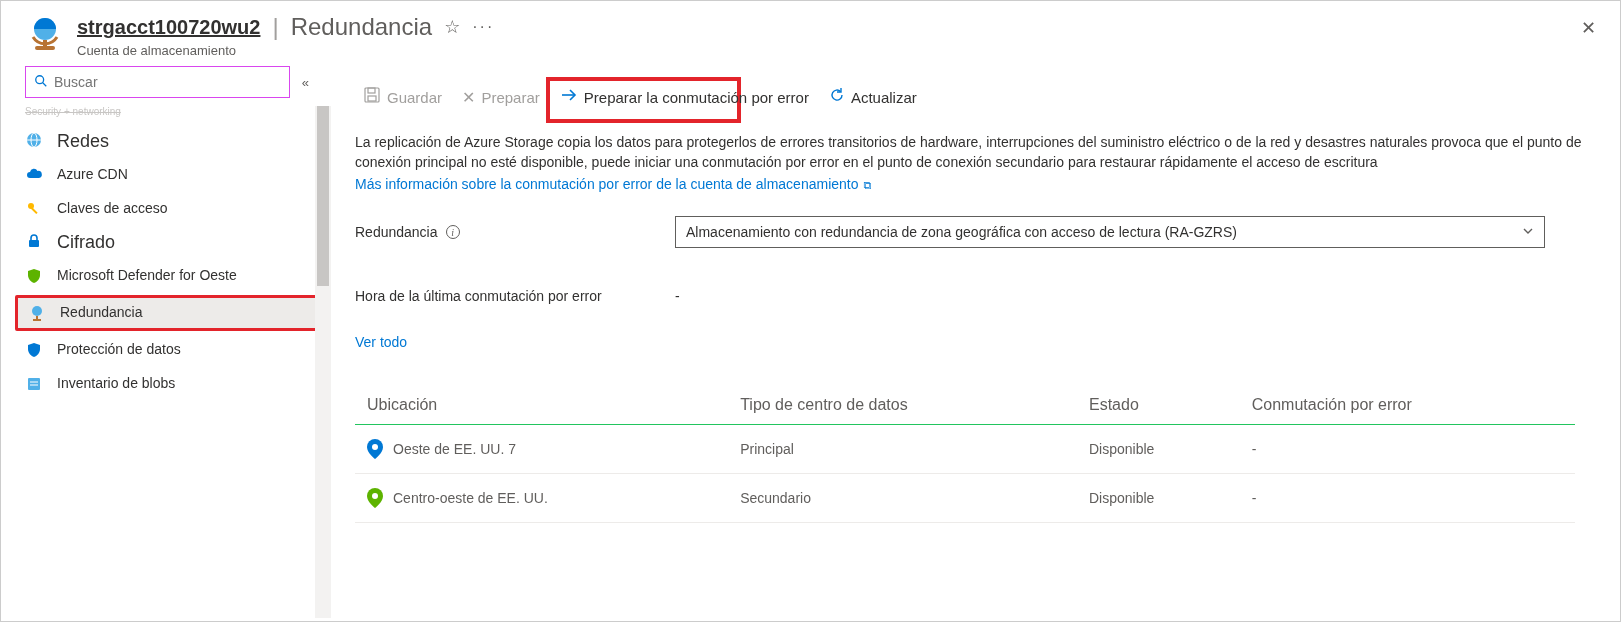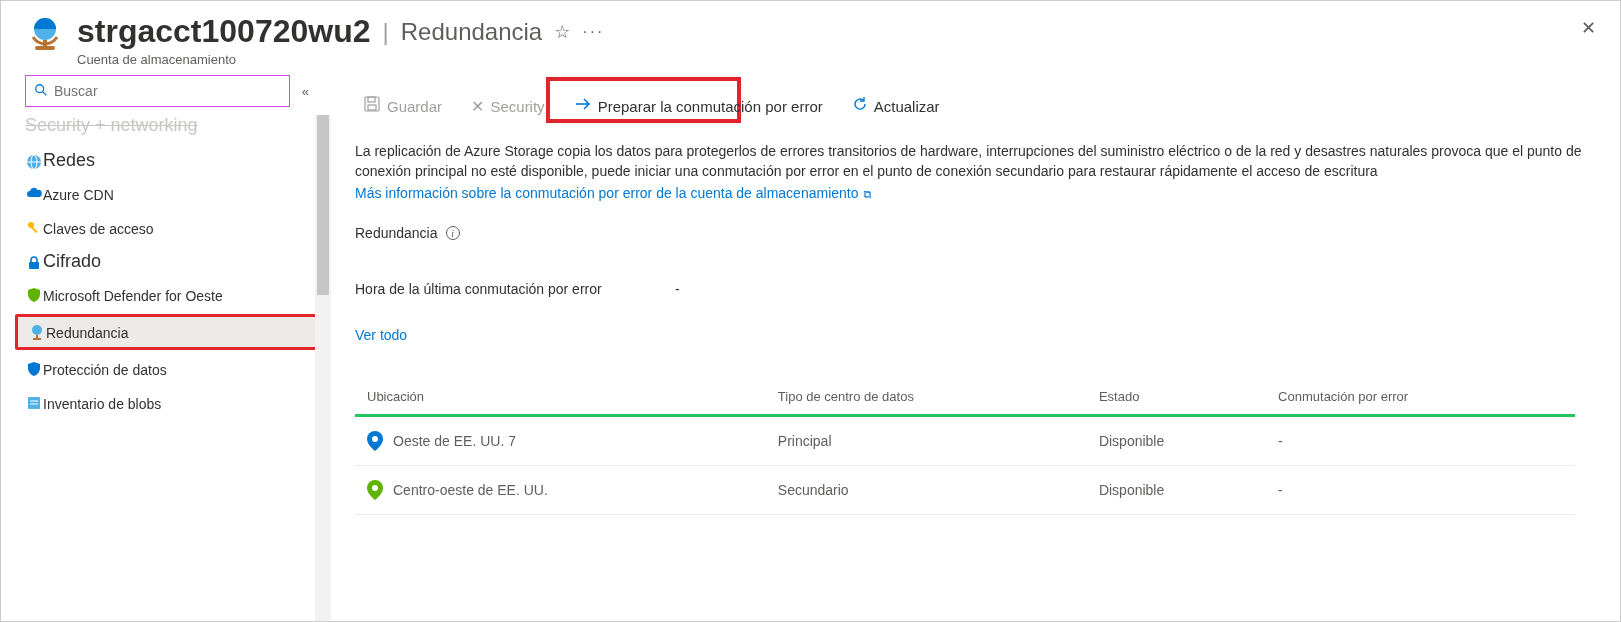--- a/index.html
+++ b/index.html
@@ -3,71 +3,71 @@
 <meta charset="utf-8">
 <style>
 * { margin: 0; padding: 0; box-sizing: border-box; font-family: "Segoe UI", Arial, sans-serif; }
 body { background: #fff; color: #323130; font-size: 14px; width: 1621px; height: 622px; overflow: hidden; position: relative; border: 1px solid #ccc; }
 
 
 .header { display: flex; align-items: flex-start; padding: 12px 20px 8px 24px; }
 .header-icon { width: 40px; height: 40px; margin-right: 12px; flex-shrink: 0; }
 .header-title-block { flex: 1; }
 .header-title-row { display: flex; align-items: center; gap: 12px; }
-.header-title { font-size: 32px; font-weight: 600; color: #323130; }
+.header-title { font-size: 20px; font-weight: 600; color: #323130; text-decoration: underline; }
 .header-sep { font-size: 24px; color: #a19f9d; font-weight: 300; }
 .header-section { font-size: 24px; color: #605e5c; font-weight: 400; }
 .header-star { font-size: 18px; color: #605e5c; cursor: pointer; }
 .header-more { font-size: 16px; color: #605e5c; cursor: pointer; letter-spacing: 2px; }
 .header-subtitle { font-size: 13px; color: #605e5c; margin-top: 2px; }
 .header-close { font-size: 18px; color: #605e5c; cursor: pointer; padding: 4px; }
 
 
 .layout { display: flex; height: calc(100% - 68px); }
 .sidebar { width: 330px; flex-shrink: 0; display: flex; flex-direction: column; position: relative; }
 .search-row { display: flex; align-items: center; gap: 8px; padding: 0 18px 8px 24px; }
 .search-box { flex: 1; display: flex; align-items: center; border: 1px solid #d946ef; height: 32px; padding: 0 8px; }
 .search-icon { color: #0078d4; margin-right: 6px; font-size: 14px; }
 .search-input { border: none; outline: none; font-size: 14px; color: #605e5c; flex: 1; background: transparent; }
 .collapse-btn { color: #605e5c; font-size: 13px; cursor: pointer; padding: 4px; }
 
 .nav-scroll { flex: 1; overflow: hidden; position: relative; }
 .nav-list { padding: 4px 0; }
-.nav-item { display: flex; align-items: flex-end; padding: 8px 24px; cursor: pointer; gap: 0; font-size: 14px; color: #323130; }
+.nav-item { display: flex; align-items: flex-start; padding: 8px 24px; cursor: pointer; gap: 14px; font-size: 14px; color: #323130; }
 .nav-item.selected { background: #edebe9; border: 3px solid #e3242b; border-radius: 2px; margin: 2px 12px 2px 14px; padding: 6px 10px; }
 .nav-item.heading { font-size: 18px; font-weight: 400; cursor: default; padding-top: 6px; padding-bottom: 6px; }
 .nav-item.group-label { font-size: 13px; color: #605e5c; cursor: default; padding-top: 18px; padding-bottom: 6px; }
 .nav-icon { width: 18px; height: 18px; display: inline-flex; align-items: center; justify-content: center; flex-shrink: 0; }
 .scrollbar-track { position: absolute; right: 0; top: 0; width: 16px; height: 100%; background: #f3f2f1; }
 .scrollbar-thumb { position: absolute; right: 2px; top: 0; width: 12px; height: 180px; background: #c8c6c4; }
-.truncated-top { color:#c8c6c4; padding:0 24px 4px; font-size:18px; text-decoration: line-through; text-decoration-color:#c8c6c4; }
+.truncated-top { color:#c8c6c4; padding:0 24px 4px; font-size:10px; text-decoration: line-through; text-decoration-color:#c8c6c4; }
 
 
 .main { flex: 1; padding: 0 0 0 24px; overflow: hidden; }
-.toolbar { display: flex; align-items: center; gap: 13px; padding: 16px 0 20px 0; position: relative; }
+.toolbar { display: flex; align-items: center; gap: 4px; padding: 16px 0 20px 0; position: relative; }
 .tool-btn { display: inline-flex; align-items: center; gap: 6px; color: #a19f9d; font-size: 15px; cursor: pointer; padding: 4px 8px; }
 .tool-btn.enabled { color: #323130; text-align: center; }
 .tool-icon { font-size: 16px; }
 .highlight-box { position: absolute; border: 4px solid #e3242b; pointer-events: none; }
 .highlight1 { left: 545px; top: 76px; width: 195px; height: 46px; }
 
 .desc-text { font-size: 14px; color: #323130; line-height: 20px; margin-bottom: 4px; padding-right: 10px;}
 .link { color: #0078d4; cursor: pointer; }
 .link .ext-icon { font-size: 11px; margin-left: 2px; }
 
 .form-row { display: flex; align-items: center; margin-top: 24px; }
 .form-label { width: 320px; font-size: 14px; color: #323130; display: flex; align-items: center; gap: 8px; }
 .form-value { font-size: 14px; color: #323130; }
 .info-icon { width: 14px; height: 14px; border: 1px solid #605e5c; border-radius: 50%; display: inline-flex; align-items: center; justify-content: center; font-size: 10px; color: #605e5c; font-style: italic; font-family: serif; }
 .select-box { flex: 1; max-width: 870px; display: flex; align-items: center; justify-content: space-between; border: 1px solid #605e5c; height: 32px; padding: 0 10px; cursor: pointer; }
 .select-chevron { color: #605e5c; }
 
 .table-wrap { margin-top: 36px; padding-right: 20px; }
 table { width: 98%; border-collapse: collapse; }
-th { text-align: left; font-weight: 400; font-size: 13px; color: #605e5c; padding: 10px 12px; border-bottom: 3px solid #22c55e; }
+th { text-align: left; font-weight: 400; font-size: 16px; color: #605e5c; padding: 10px 12px; border-bottom: 1px solid #22c55e; }
 td { font-size: 14px; color: #605e5c; padding: 14px 12px; border-bottom: 1px solid #edebe9; }
 .loc-cell { display: flex; align-items: center; gap: 10px; }
 .pin { width: 16px; height: 20px; }
 </style>
 </head>
 <body>
 
 <div class="header">
   <span class="header-icon">
     <svg viewBox="0 0 40 40">
@@ -196,21 +196,21 @@
           <svg width="18" height="18" viewBox="0 0 18 18">
               <rect x="2" y="2" width="14" height="14" rx="1" stroke="#a19f9d" stroke-width="1.2" fill="none"></rect>
               <rect x="5" y="2" width="7" height="5" stroke="#a19f9d" stroke-width="1.2" fill="none"></rect>
               <rect x="5" y="10" width="8" height="5" stroke="#a19f9d" stroke-width="1.2" fill="none"></rect>
             </svg>
         </span>
         <span>Guardar</span>
       </span>
       <span class="tool-btn">
         <span class="tool-icon">✕</span>
-        <span>Security</span>
+        <span>Preparar</span>
       </span>
       <span class="tool-btn enabled">
         <span class="tool-icon" style="color:#0078d4">
           <svg width="18" height="18" viewBox="0 0 18 18">
               <line x1="2" y1="9" x2="14" y2="9" stroke="#0078d4" stroke-width="1.6"></line>
               <polyline points="10,4 15,9 10,14" stroke="#0078d4" stroke-width="1.6" fill="none"></polyline>
             </svg>
         </span>
         <span>Preparar la conmutación por error</span>
       </span>
@@ -225,20 +225,28 @@
       </span>
     </div>
 
     <div class="desc-text">La replicación de Azure Storage copia los datos para protegerlos de errores transitorios de hardware, interrupciones del suministro eléctrico o de la red y desastres naturales provoca que el punto de conexión principal no esté disponible, puede iniciar una conmutación por error en el punto de conexión secundario para restaurar rápidamente el acceso de escritura</div>
     <div><span class="link"><span>Más información sobre la conmutación por error de la cuenta de almacenamiento</span><span class="ext-icon"> ⧉</span></span></div>
 
     <div class="form-row">
       <div class="form-label">
         <span>Redundancia</span>
         <span class="info-icon">i</span>
+      </div>
+      <div class="select-box">
+        <span>Almacenamiento con redundancia de zona geográfica con acceso de lectura (RA-GZRS)</span>
+        <span class="select-chevron">
+          <svg width="12" height="12" viewBox="0 0 12 12">
+              <polyline points="2,4 6,8 10,4" stroke="#605e5c" stroke-width="1.4" fill="none"></polyline>
+            </svg>
+        </span>
       </div>
     </div>
 
     <div class="form-row" style="margin-top:40px">
       <div class="form-label">Hora de la última conmutación por error</div>
       <div class="form-value">-</div>
     </div>
 
     <div class="form-row" style="margin-top:30px">
       <div class="form-value"><span class="link">Ver todo</span></div>

